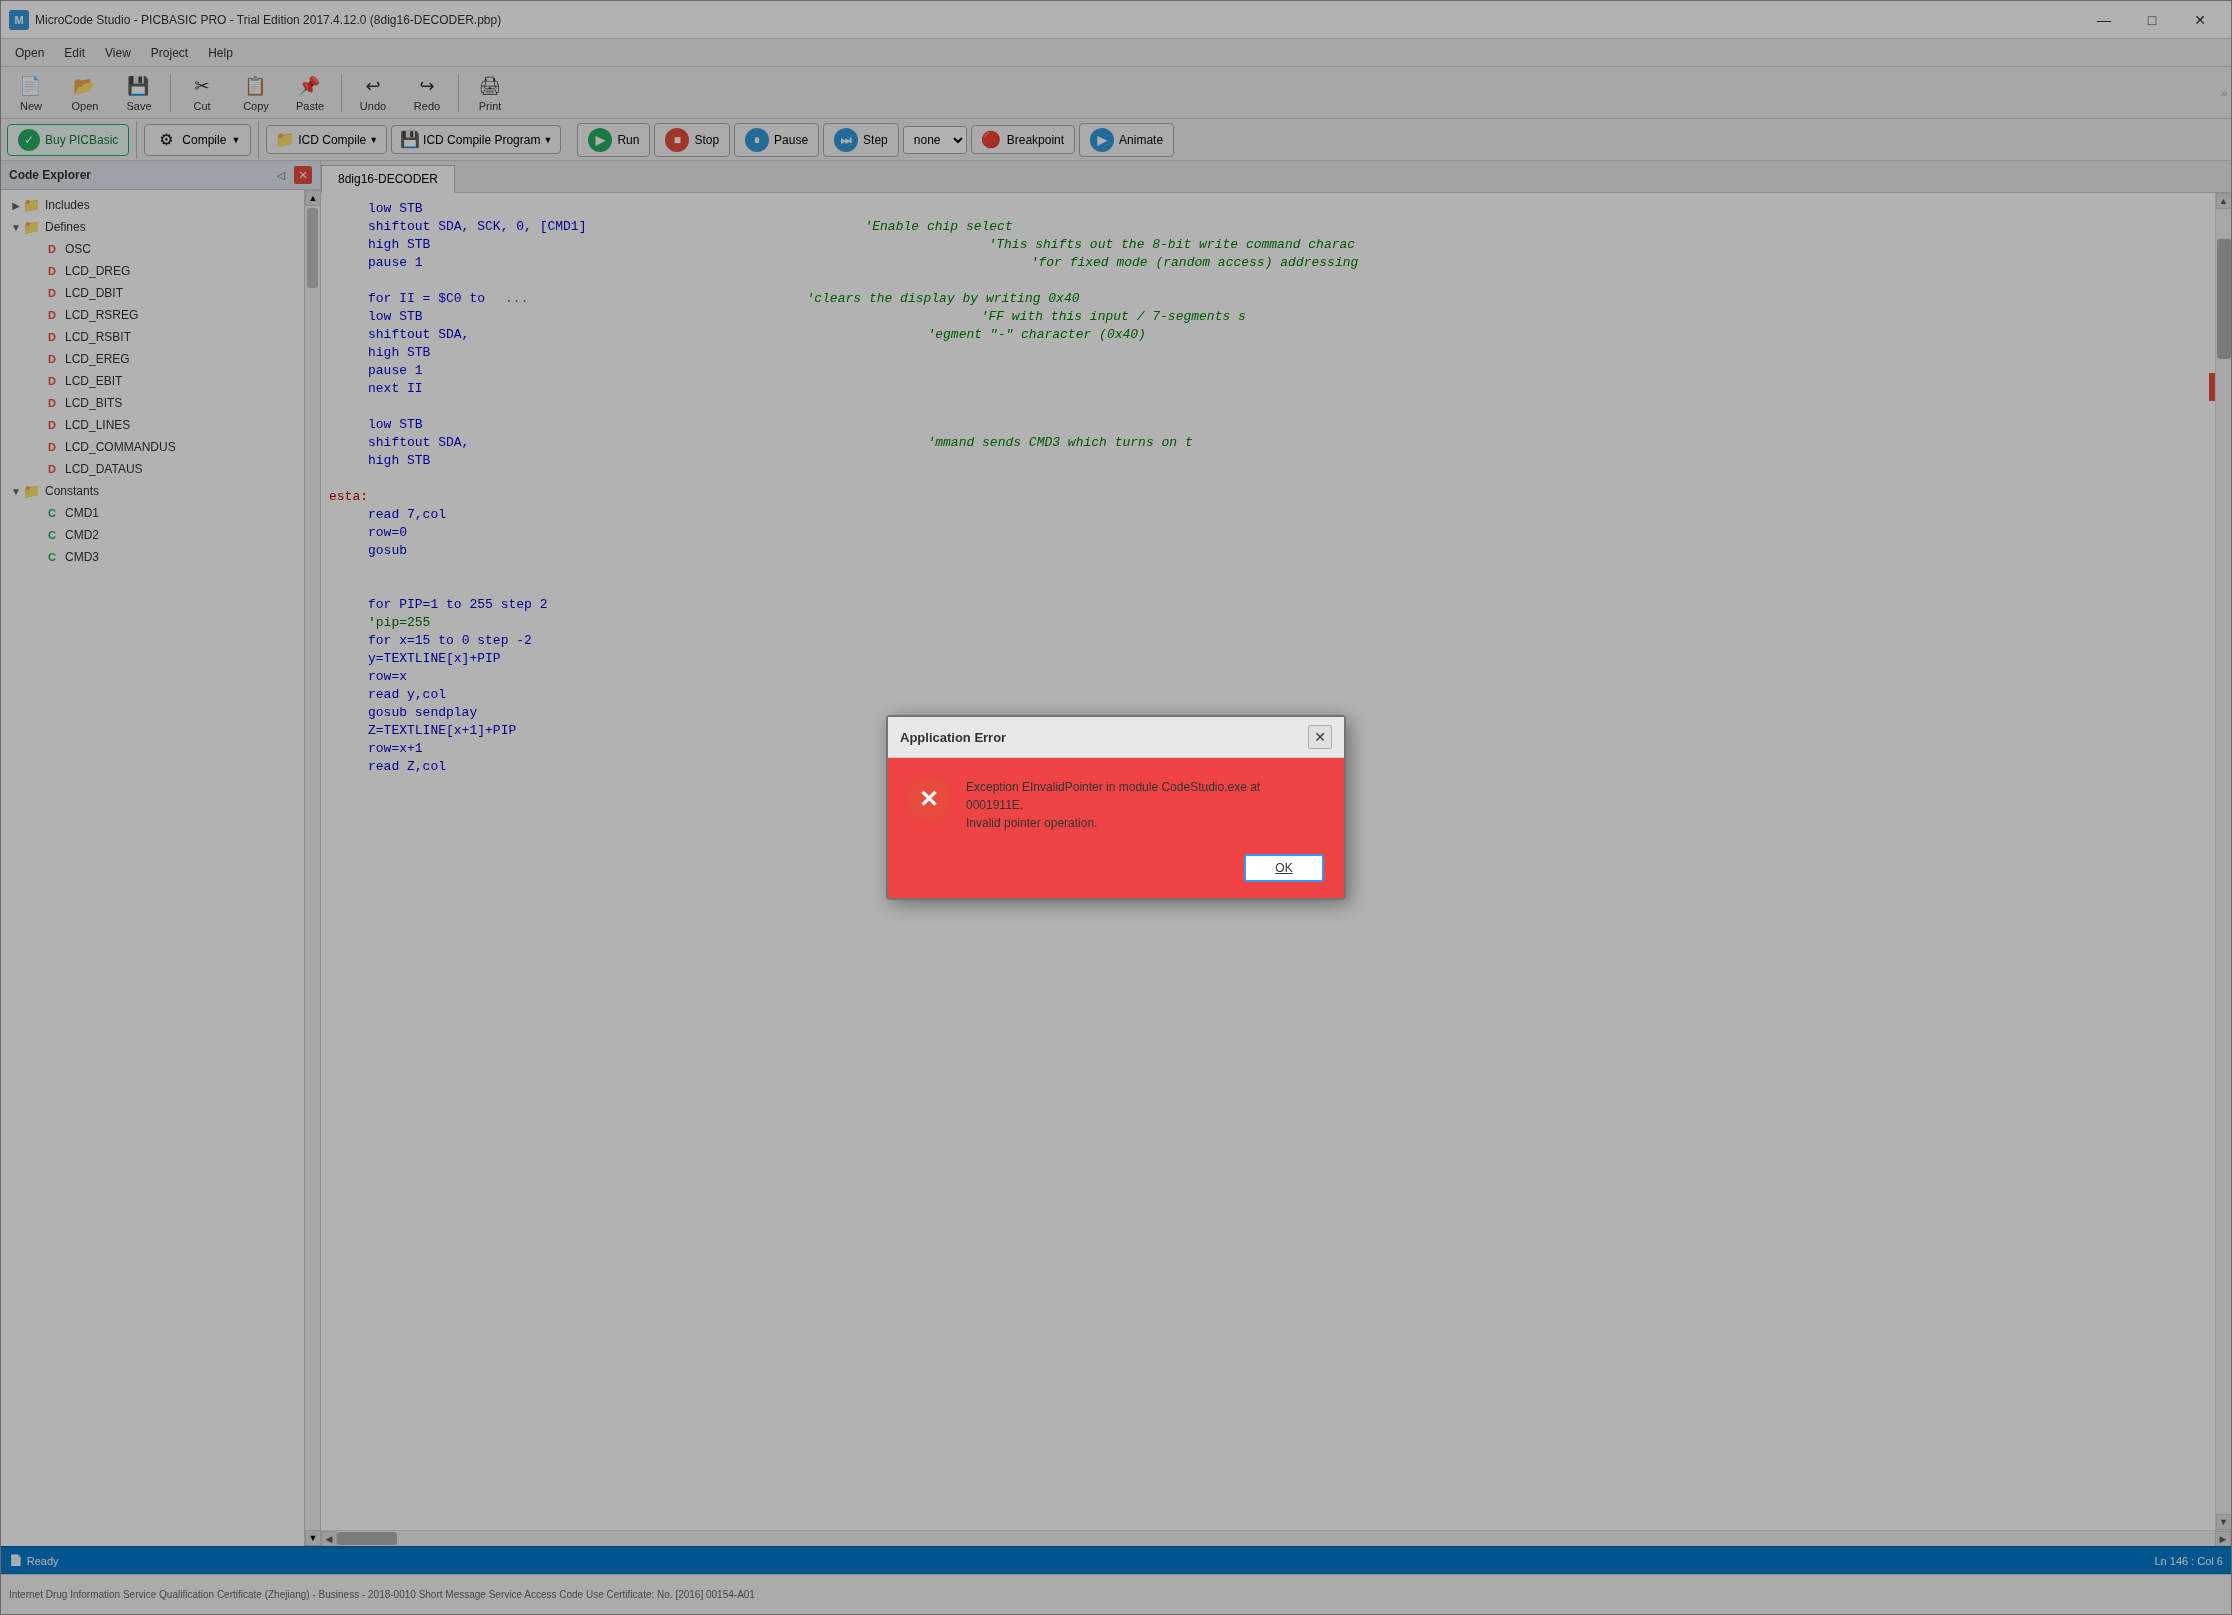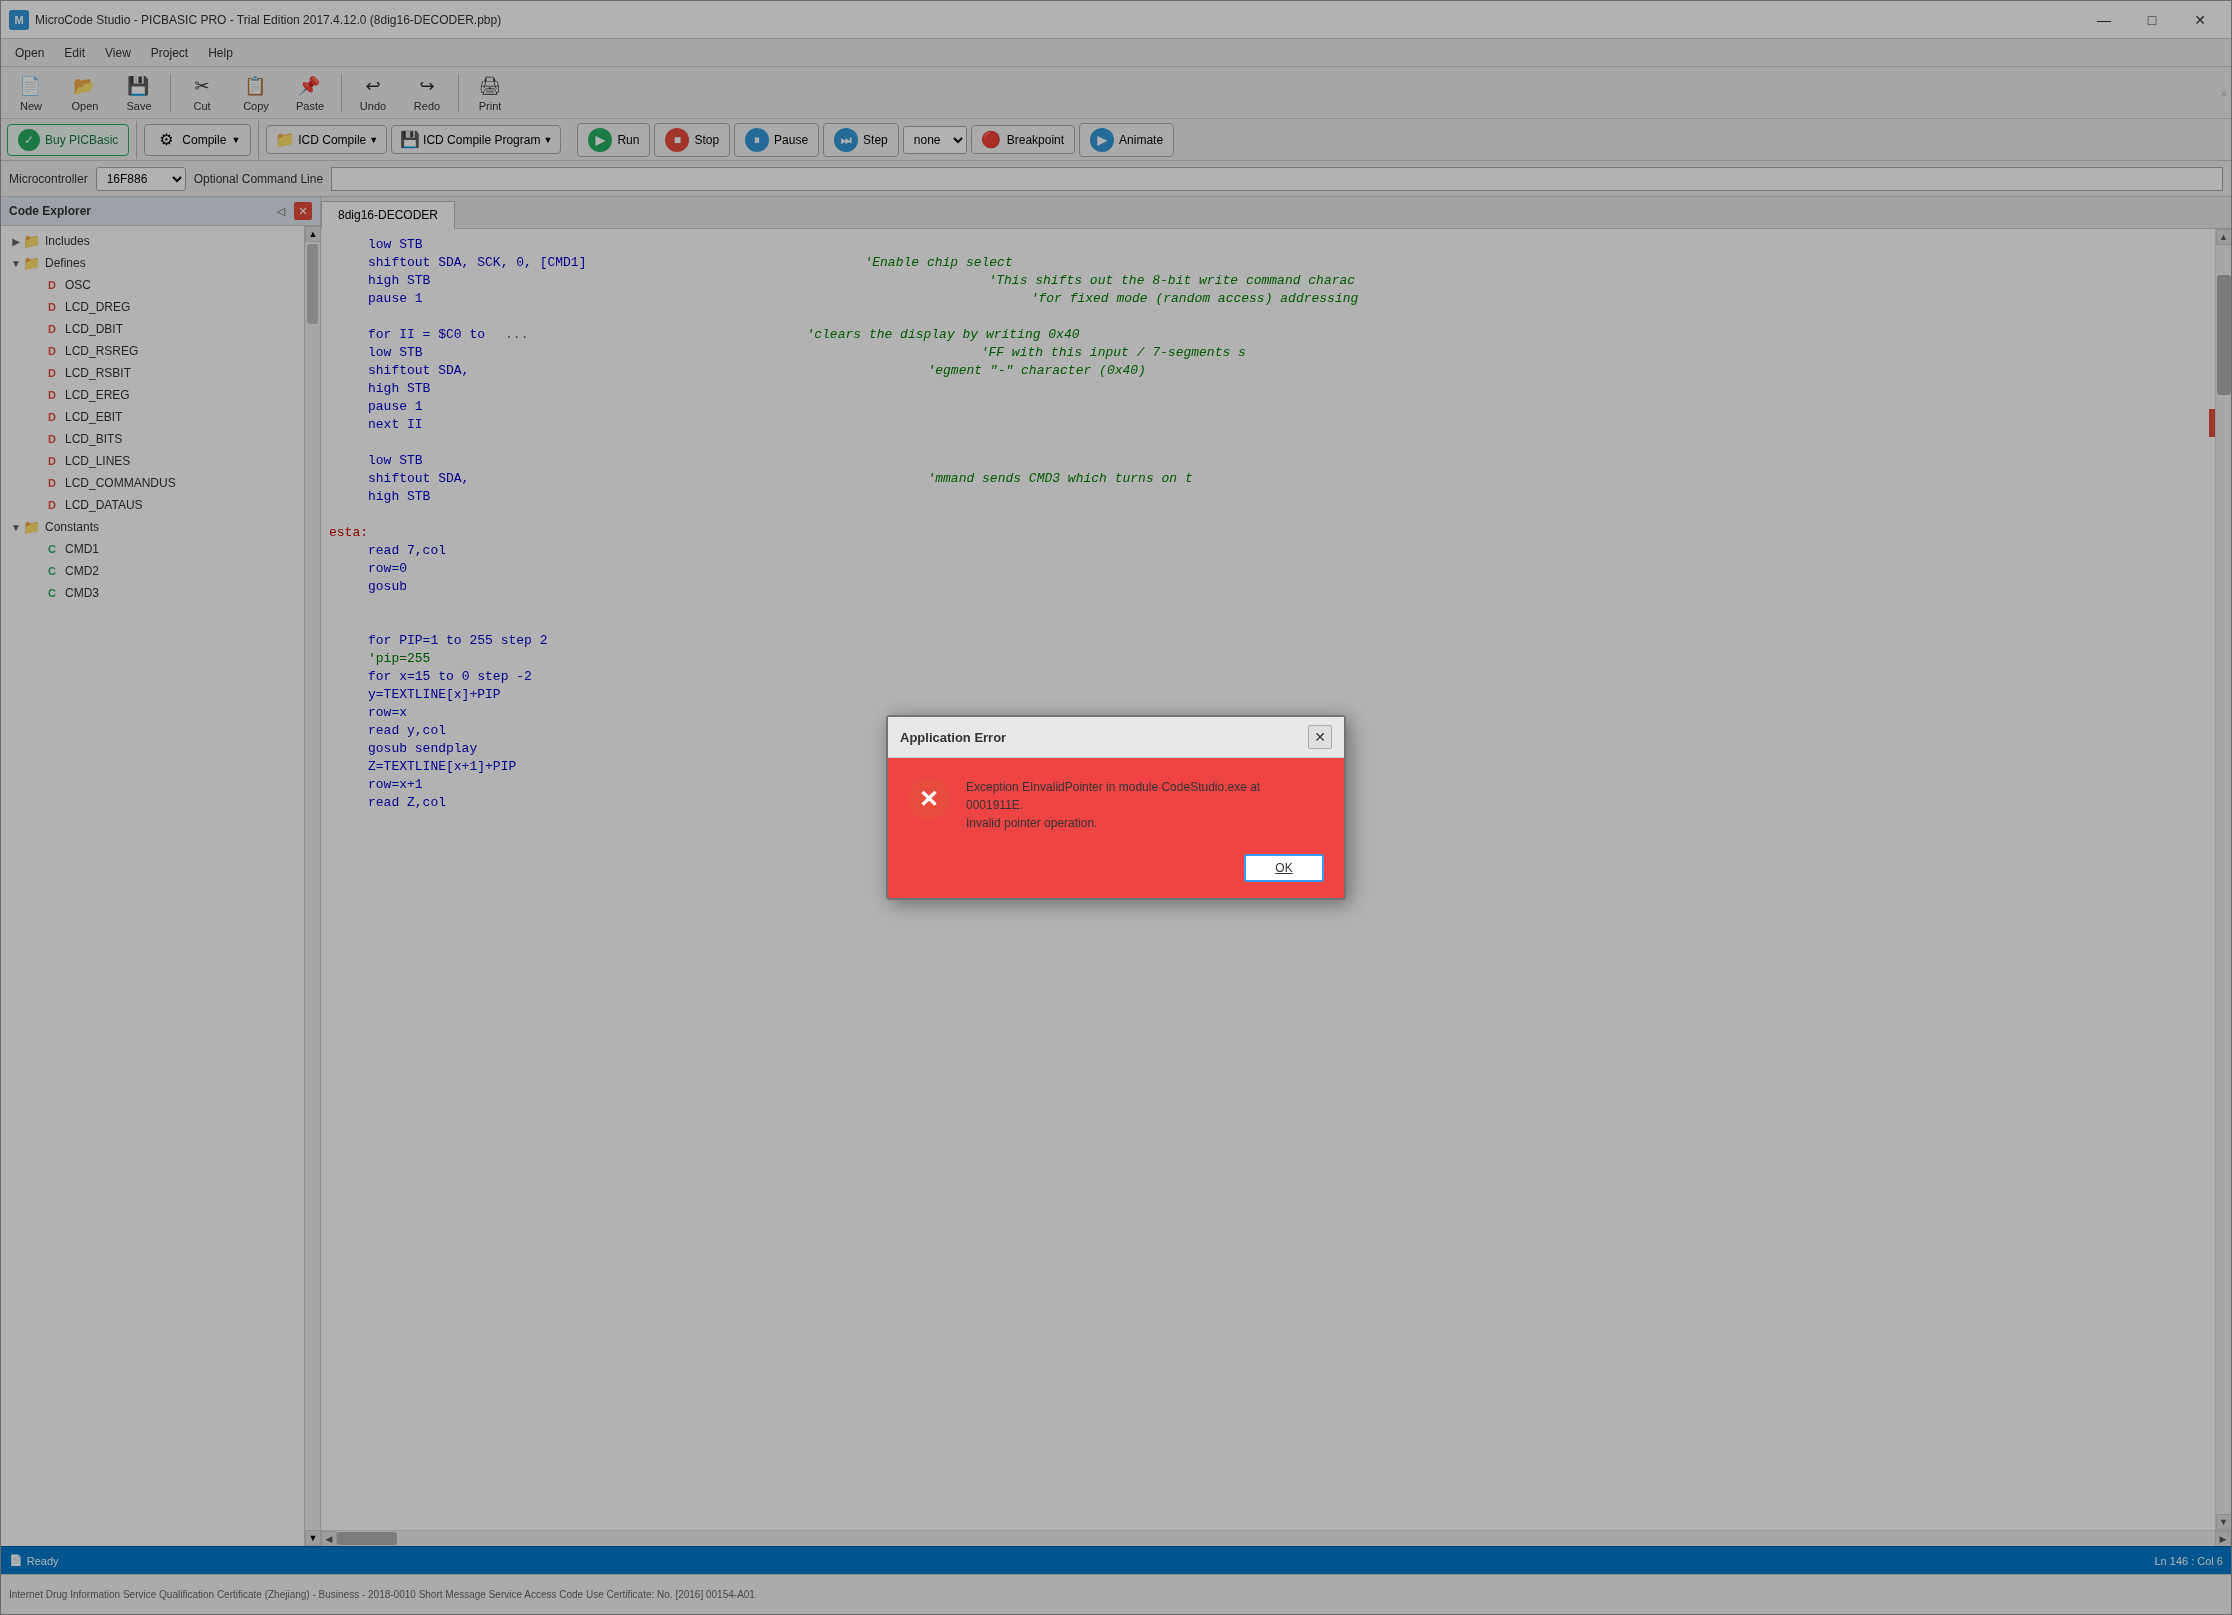--- a/index.html
+++ b/index.html
@@ -652,28 +652,20 @@
     <button class="breakpoint-btn">
       <span style="color:#e74c3c;font-size:16px;">🔴</span>
       <span>Breakpoint</span>
     </button>
     <button class="run-btn">
       <div class="run-circle run-blue">▶</div>
       <span>Animate</span>
     </button>
   </div>
 
-  <div class="ctrl-row">
-    <span class="ctrl-label">Microcontroller</span>
-    <select class="ctrl-select">
-      <option>16F886</option>
-    </select>
-    <span class="ctrl-label">Optional Command Line</span>
-    <input class="cmd-input" type="text" value="" style="">
-  </div>
 
   <div class="main-area">
 
     <div class="sidebar">
       <div class="sidebar-header">
         <span>Code Explorer</span>
         <div class="sidebar-header-controls">
           <button class="sidebar-ctrl-btn">◁</button>
           <button class="sidebar-ctrl-btn close-btn">✕</button>
         </div>

